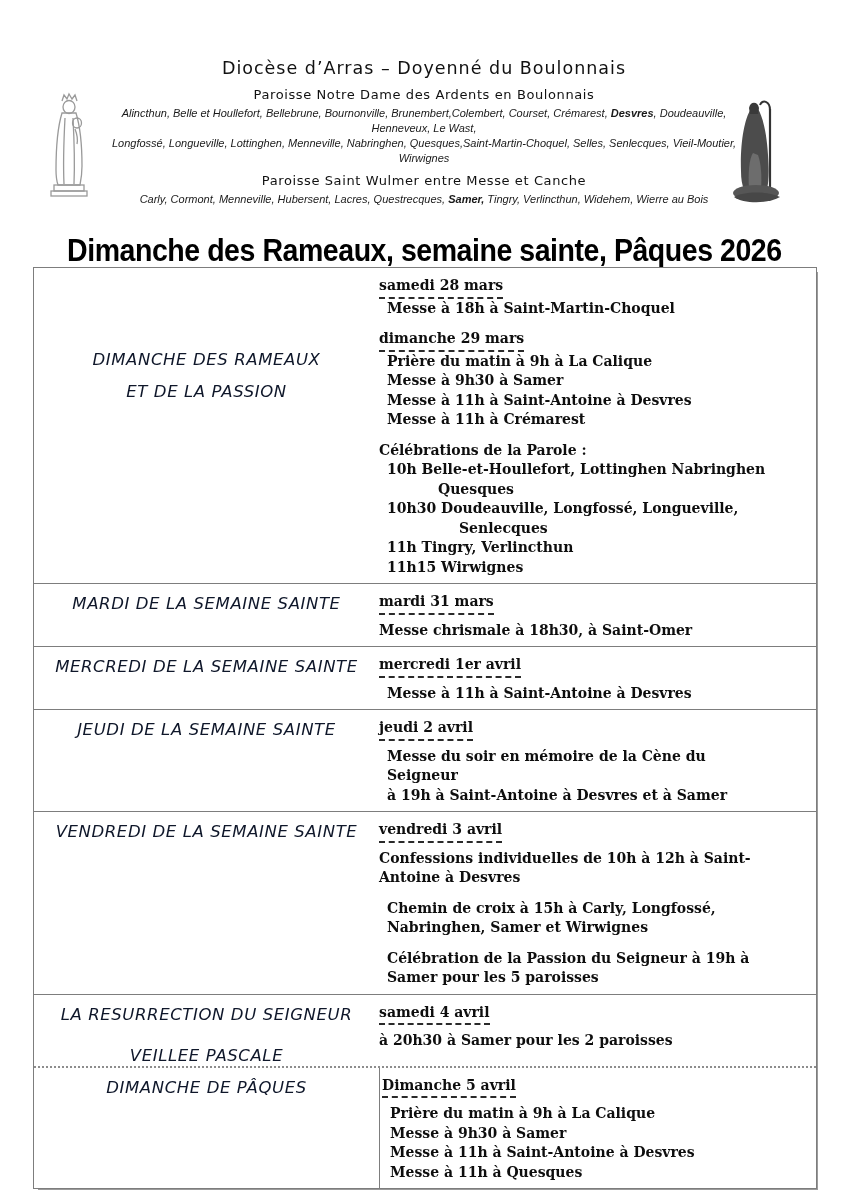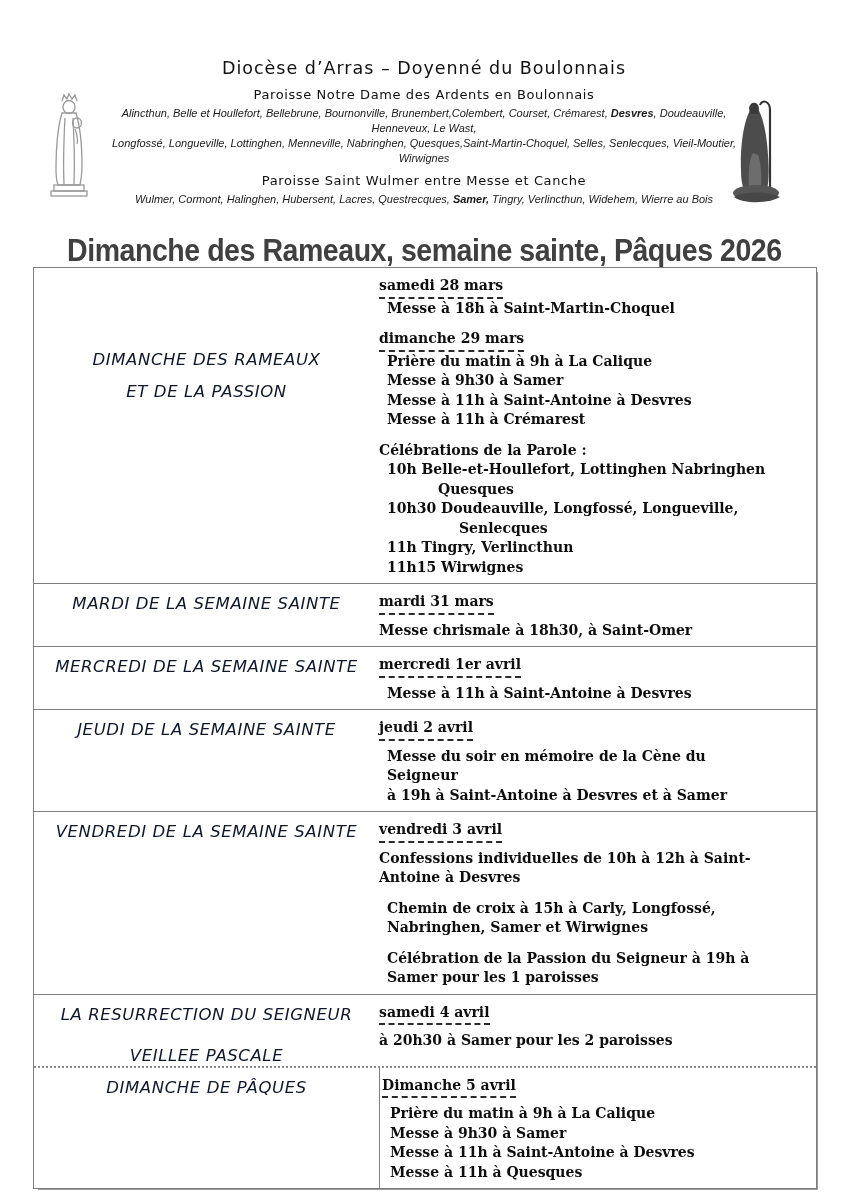--- a/index.html
+++ b/index.html
@@ -16,21 +16,21 @@
             padding:0 92px;margin-top:4px;color:#191919;}
   .villages b{font-style:italic;}
   .parish2{margin-top:7px;}
 
   .statue{position:absolute;}
   .statue-left{left:45px;top:92px;width:48px;height:106px;}
   .statue-right{left:729px;top:93px;width:58px;height:114px;}
 
   
   .title{margin-top:26px;text-align:center;font-weight:bold;font-size:31px;
-         font-family:"Liberation Sans",sans-serif;color:#404040;}
+         font-family:"Liberation Sans",sans-serif;color:#000000;}
   .title-inner{display:inline-block;transform:scaleX(.92);transform-origin:center;
                letter-spacing:-.5px;white-space:nowrap;}
 
   
   .schedule-table{position:absolute;left:33px;top:267px;width:782px;
                   border:1px solid #7d7d7d;background:#fff;
                   box-shadow:3px 3px 0 -2px #9b9b9b;}
   .trow{display:flex;box-sizing:border-box;border-top:1px solid #7d7d7d;}
   .trow:first-child{border-top:none;}
   .row-0{min-height:308px;}
@@ -98,21 +98,21 @@
   <div class="diocese">Diocèse d’Arras – Doyenné du Boulonnais</div>
 
   <div class="parish-name">Paroisse Notre Dame des Ardents en Boulonnais</div>
 
   <div class="villages"><span>Alincthun, Belle et Houllefort, Bellebrune, Bournonville, Brunembert,Colembert, Courset, Crémarest, </span><b>Desvres</b><span>,  Doudeauville, Henneveux, Le Wast,</span></div>
 
   <div class="villages" style="margin-top:0;">Longfossé, Longueville,  Lottinghen, Menneville, Nabringhen, Quesques,Saint-Martin-Choquel, Selles, Senlecques, Vieil-Moutier, Wirwignes</div>
 
   <div class="parish-name parish2">Paroisse Saint Wulmer entre Messe et Canche</div>
 
-  <div class="villages"><span>Wulmer, Cormont, Halinghen, Hubersent, Lacres, Questrecques, </span><b>Samer,</b><span> Tingry, Verlincthun, Widehem, Wierre au Bois</span></div>
+  <div class="villages"><span>Carly, Cormont, Menneville, Hubersent, Lacres, Questrecques, </span><b>Samer,</b><span> Tingry, Verlincthun, Widehem, Wierre au Bois</span></div>
 
   <div class="title">
     <span class="title-inner">Dimanche des Rameaux, semaine sainte, Pâques 2026</span>
   </div>
 
   <div class="schedule-table">
       <div class="trow row-0">
         <div class="label">
           <div class="label-line">DIMANCHE DES RAMEAUX</div>
           <div class="label-line">ET DE LA PASSION</div>
@@ -184,21 +184,21 @@
             <div class="date"><span class="date-text">vendredi 3 avril</span></div>
             <div class="line ind-0">Confessions individuelles de 10h à 12h à Saint-</div>
             <div class="line ind-0">Antoine à Desvres</div>
           </div>
           <div class="block">
             <div class="line ind-1">Chemin de croix à 15h à Carly, Longfossé,</div>
             <div class="line ind-1">Nabringhen, Samer et Wirwignes</div>
           </div>
           <div class="block">
             <div class="line ind-1">Célébration de la Passion du Seigneur à 19h à</div>
-            <div class="line ind-1">Samer pour les 1 paroisses</div>
+            <div class="line ind-1">Samer pour les 5 paroisses</div>
           </div>
         </div>
       </div>
       <div class="trow row-5">
         <div class="label">
           <div class="label-line">LA RESURRECTION DU SEIGNEUR</div>
           <div class="label-line">VEILLEE PASCALE</div>
         </div>
         <div class="content">
           <div class="block">

